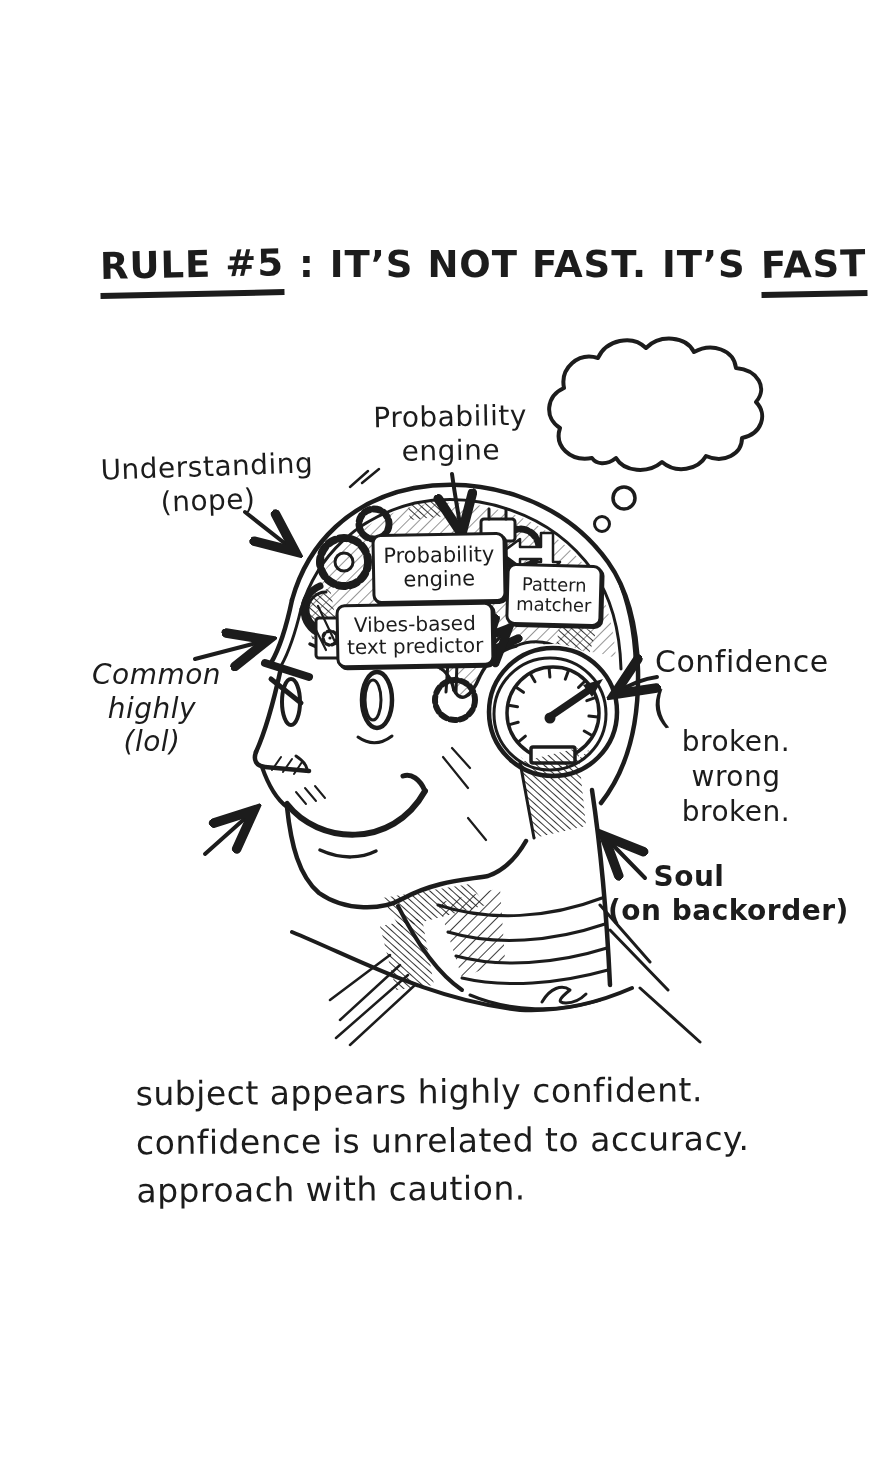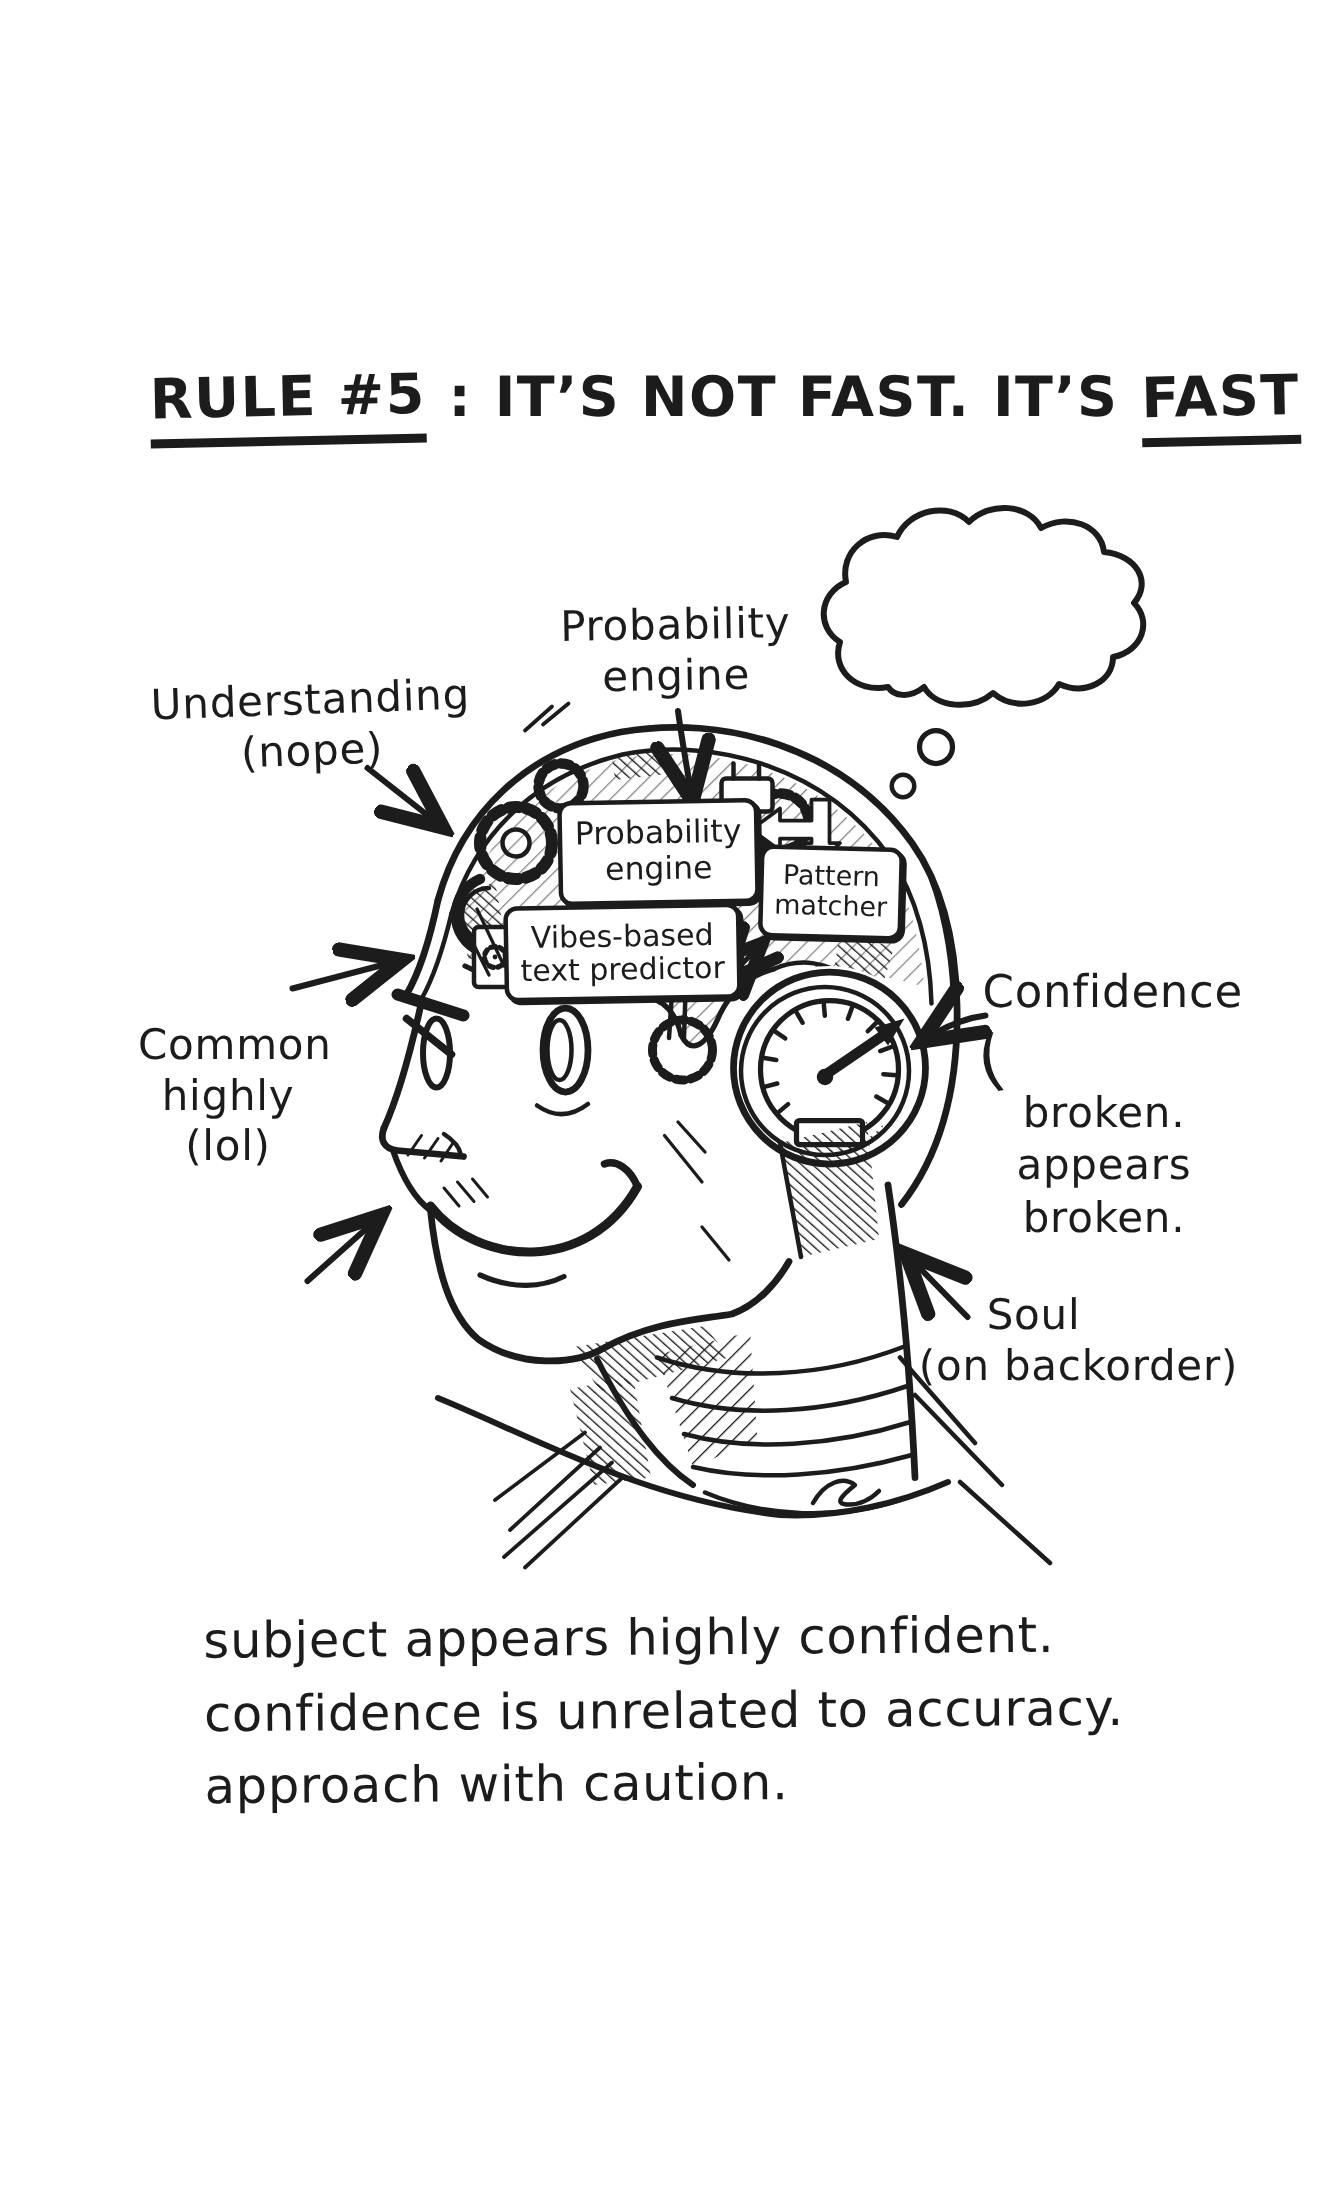--- a/index.html
+++ b/index.html
@@ -8,26 +8,26 @@
   #art{position:absolute;left:0;top:0;z-index:1;}
   .overlay{position:absolute;z-index:3;}
   
   #title{top:243px;left:100px;font-size:37px;font-weight:bold;letter-spacing:1px;
          display:flex;gap:15px;white-space:nowrap;align-items:flex-start;}
   .uline{display:inline-block;border-bottom:6px solid #1c1c1c;padding-bottom:5px;transform:rotate(-1.2deg);}
   
   .lbl{position:absolute;z-index:3;text-align:center;font-size:28px;line-height:1.2;letter-spacing:0.5px;}
   #lbl-prob-ext{left:358px;top:400px;width:185px;transform:rotate(-1deg);}
   #lbl-understanding{left:100px;top:450px;width:215px;transform:rotate(-2deg);}
-  #lbl-common{left:92px;top:680px;width:120px;}
+  #lbl-common{left:92px;top:658px;width:120px;font-style:italic;}
   #lbl-ability{left:104px;top:856px;width:148px;line-height:1.3;}
   #lbl-conf-title{left:655px;top:644px;width:170px;text-align:center;font-size:30px;}
   #conf-paren{left:652px;top:682px;font-size:44px;transform:rotate(-10deg);z-index:3;position:absolute;}
   #lbl-conf-sub{left:668px;top:700px;width:136px;line-height:1.25;margin-top:24px;}
-  #lbl-soul{left:608px;top:860px;width:222px;}
+  #lbl-soul{left:608px;top:860px;width:222px;font-weight:bold;}
   .soul-l1{transform:translateX(-30px);display:block;}
   
   .bbox{position:absolute;z-index:3;background:#fff;border:3px solid #1c1c1c;border-radius:9px;
         display:flex;flex-direction:column;align-items:center;justify-content:center;
         line-height:1.12;text-align:center;box-shadow:2px 2px 0 #1c1c1c;}
   #box-prob{left:372px;top:533px;width:128px;height:64px;font-size:21px;transform:rotate(-1deg);}
   #box-pattern{left:506px;top:564px;width:90px;height:56px;font-size:18px;transform:rotate(1.5deg);}
   #box-vibes{left:336px;top:603px;width:152px;height:58px;font-size:20px;transform:rotate(-1deg);}
   
   #caption{left:136px;top:1068px;font-size:33px;line-height:1.47;letter-spacing:0.5px;transform:rotate(-0.4deg);}
@@ -213,21 +213,21 @@
 
 
   <div id="lbl-conf-title" class="lbl">
     <span>Confidence</span>
   </div>
   <div id="conf-paren">
     <span>(</span>
   </div>
   <div id="lbl-conf-sub" class="lbl">
     <span>broken.</span><br>
-    <span>appears</span><br>
+    <span>wrong</span><br>
     <span>broken.</span>
   </div>
 
   <div id="lbl-soul" class="lbl">
     <span class="soul-l1">Soul</span>
     <span class="nowrap">(on backorder)</span>
   </div>
 
   <div id="box-prob" class="bbox">
     <span>Probability</span>

